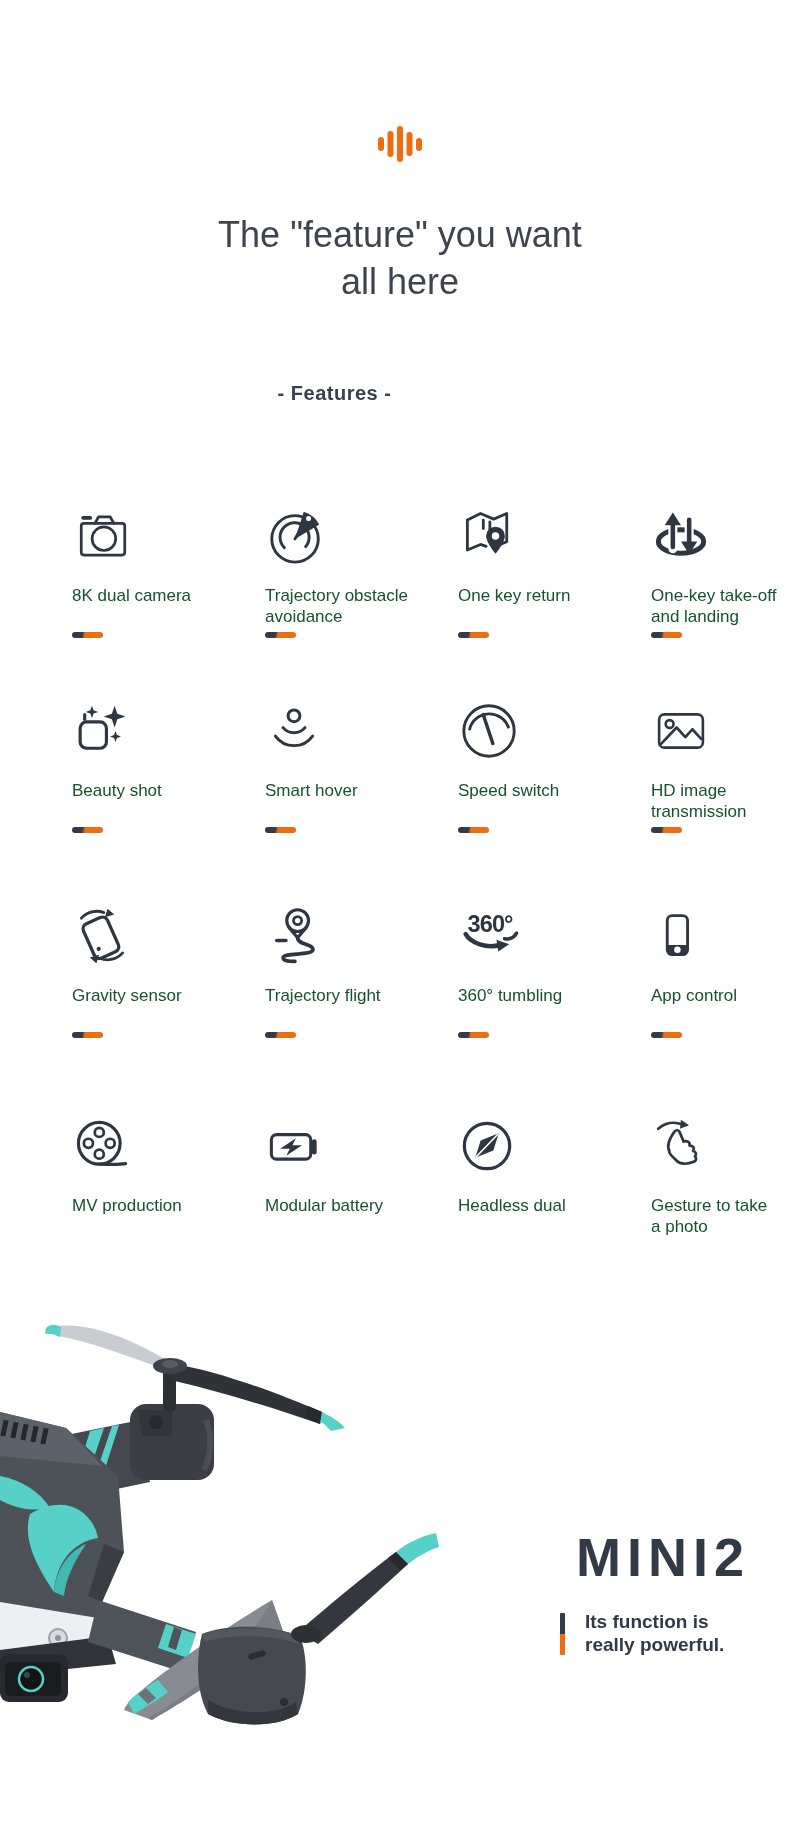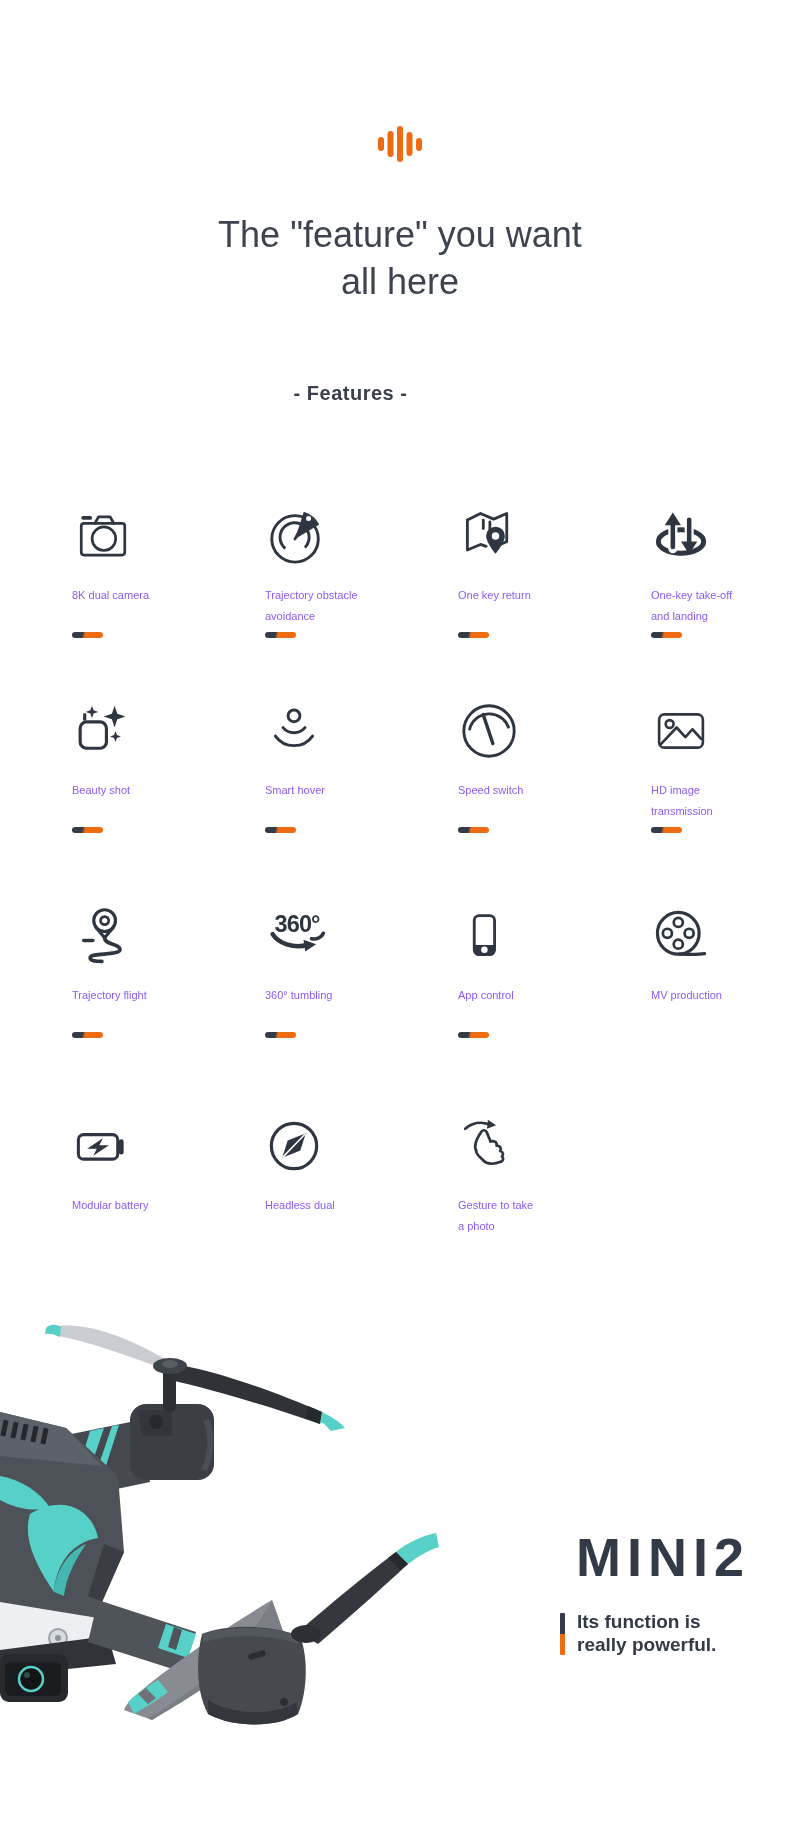--- a/index.html
+++ b/index.html
@@ -1,35 +1,35 @@
 <!DOCTYPE html>
 <html><head>
 <meta charset="utf-8">
 <style>
   html,body{margin:0;padding:0;background:#fff;}
   .page{position:relative;width:800px;height:1831px;background:#fff;overflow:hidden;
         font-family:"Liberation Sans", sans-serif;color:#3d4450;}
   .wave{position:absolute;left:377px;top:121px;}
   .headline{position:absolute;left:0;top:211px;width:800px;text-align:center;
             font-size:36px;line-height:47px;font-weight:400;color:#3d4450;white-space:pre-line;}
-  .subtitle{position:absolute;left:16px;top:382px;width:669px;text-align:center;
+  .subtitle{position:absolute;left:0;top:382px;width:669px;text-align:center;
             font-size:20px;font-weight:700;letter-spacing:.5px;color:#3a404d;}
   .grid{position:absolute;left:72px;top:505px;display:grid;
         grid-template-columns:repeat(4,193px);grid-template-rows:195px 205px 210px auto;}
   .cell{padding:0;}
   .icon-box{height:62px;display:flex;align-items:center;text-align:center;}
-  .label{margin-top:18px;min-height:42px;font-size:11px;line-height:21px;
-         color:#8b5cf6;white-space:pre-line;}
+  .label{margin-top:18px;min-height:42px;font-size:17px;line-height:21px;
+         color:#14532d;white-space:pre-line;}
   .bar{margin-top:5px;width:31px;height:6px;border-radius:3px;
        background:linear-gradient(100deg,#343b48 0%,#343b48 34%,#ef6c13 42%,#ef6c13 100%);}
   .drone{position:absolute;left:0;top:1300px;}
   .product{position:absolute;left:560px;top:1512px;}
   .product-name{margin:16px;font-size:54px;line-height:58px;font-weight:700;
                 letter-spacing:6px;color:#323a47;}
-  .tag-row{display:flex;margin-top:24px;}
+  .tag-row{display:flex;margin-top:24px;gap:8px;}
   .tag-bar{width:5px;height:42px;margin-top:3px;border-radius:1px;
            background:linear-gradient(#343b48 0 50%,#ef6c13 50% 100%);}
   .tagline{margin-left:12px;font-size:19px;line-height:23px;font-weight:700;
            color:#323a47;white-space:pre-line;}
 </style>
 </head>
 <body>
 
 <div class="page">
 
@@ -151,20 +151,36 @@
           <rect x="7" y="13" width="50" height="38" rx="6"></rect>
           <circle cx="19" cy="24" r="4.5"></circle>
           <path d="M9 47 L27 28 L37 39 L45 30 L55 41"></path>
         </svg>
       </div>
       <div class="label">HD image
 transmission</div>
       <div class="bar"></div>
     </div>
 
+    <div class="cell">
+      <div class="icon-box">
+        <svg viewBox="0 0 64 64" width="60" height="60" stroke="#2e3642" fill="none" stroke-width="3.5" stroke-linecap="round" stroke-linejoin="round">
+          <g transform="rotate(-24 30 32)">
+            <rect x="16" y="14" width="28" height="40" rx="6"></rect>
+            <circle cx="23" cy="44" r="2.2" fill="#2e3642" stroke="none"></circle>
+          </g>
+          <path d="M10 13 a22 22 0 0 1 24 -6" stroke-width="3"></path>
+          <path d="M38 3 L45 9 L35 12 Z" fill="#2e3642" stroke="none"></path>
+          <path d="M54 50 a22 22 0 0 1 -24 6" stroke-width="3"></path>
+          <path d="M26 61 L19 55 L29 52 Z" fill="#2e3642" stroke="none"></path>
+        </svg>
+      </div>
+      <div class="label">Gravity sensor</div>
+      <div class="bar"></div>
+    </div>
 
     <div class="cell">
       <div class="icon-box">
         <svg viewBox="0 0 64 64" width="58" height="60" stroke="#2e3642" fill="none" stroke-width="3.5" stroke-linecap="round" stroke-linejoin="round">
           <circle cx="36" cy="15" r="12"></circle>
           <circle cx="36" cy="15" r="4.5" stroke-width="3"></circle>
           <path d="M26 22 L36 34 L46 22"></path>
           <line x1="13" y1="37" x2="23" y2="37" stroke-width="4"></line>
           <path d="M36 34 C36 42 53 40 53 47 C53 54 20 50 20 56 C20 60 28 60 33 60" stroke-width="4"></path>
         </svg>

